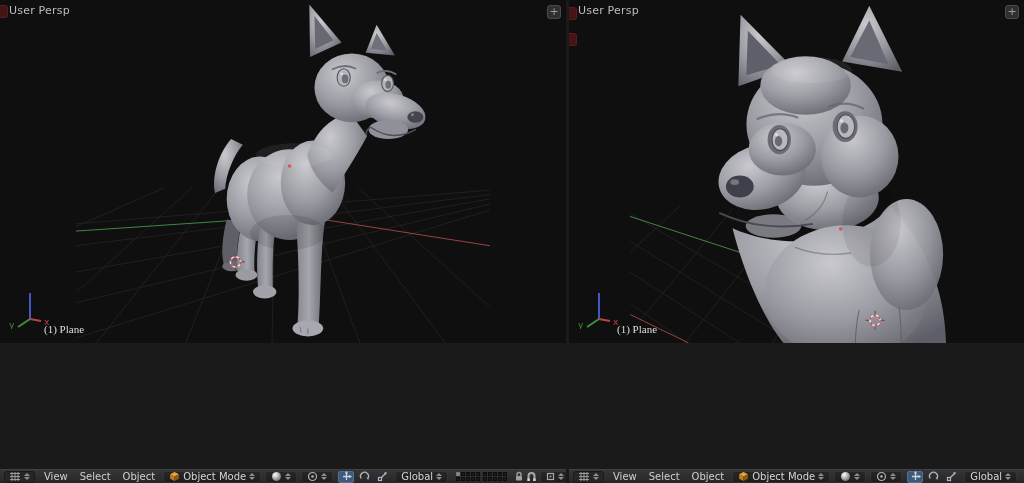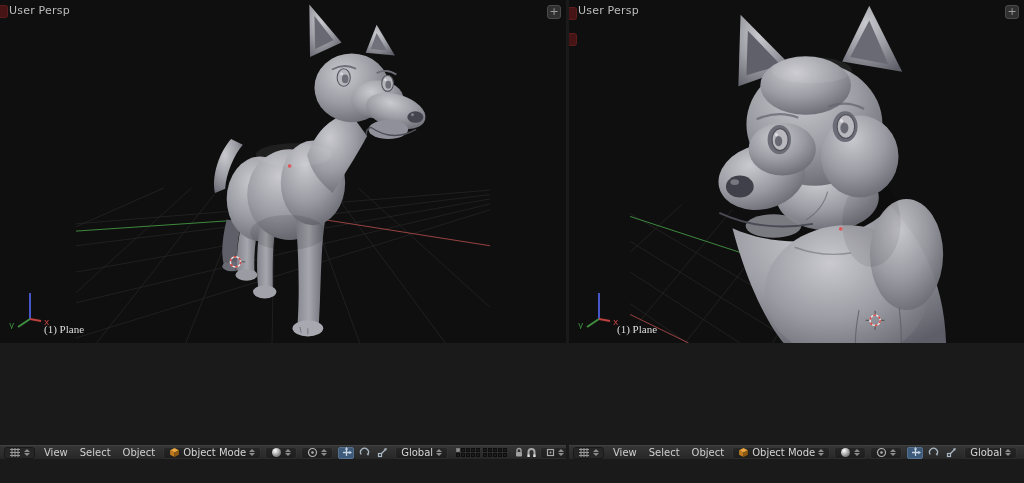--- a/index.html
+++ b/index.html
@@ -10,21 +10,21 @@
   .vpL{left:0;width:566px;}
   .vpR{left:569px;width:455px;}
   .scene{position:absolute;left:0;top:0;width:100%;height:100%;display:block;}
   .view-label{position:absolute;top:4px;left:9px;font-size:11px;color:#bcbcbc;letter-spacing:.2px;}
   .object-label{position:absolute;bottom:8px;left:44px;font-size:11px;color:#dedede;font-family:Liberation Serif, serif;}
   .gizmo{position:absolute;left:8px;bottom:14px;}
   .grip{position:absolute;top:5px;right:5px;width:14px;height:14px;border:1px solid #4a4a4a;
     background:#303030;border-radius:3px;color:#9a9a9a;font-size:11px;line-height:12px;text-align:center;}
   .panel-tab{position:absolute;left:0;width:8px;height:13px;background:#461414;border:1px solid #5a1c1c;
     border-left:none;border-radius:0 3px 3px 0;}
-  .header{position:absolute;top:445px;height:14px;background:linear-gradient(#353535,#272727);
+  .header{position:absolute;top:469px;height:14px;background:linear-gradient(#353535,#272727);
     border-top:1px solid #404040;display:flex;align-items:center;overflow:hidden;
     white-space:nowrap;color:#cfcfcf;font-size:10px;}
   .hL{left:0;width:566px;}
   .hR{left:569px;width:455px;}
   .hbtn{display:flex;align-items:center;gap:3px;padding:0 4px;margin:0 3px 0 4px;background:#262626;
     border:1px solid #1a1a1a;border-radius:3px;height:12px;}
   .hmenu{padding:0 6px;color:#cfcfcf;}
   .hdrop{display:flex;align-items:center;gap:3px;padding:0 5px;margin:0 2px;height:12px;
     background:rgba(0,0,0,.25);border:1px solid rgba(255,255,255,.07);border-radius:3px;color:#d4d4d4;}
   .updown{display:inline-flex;flex-direction:column;gap:1px;}

